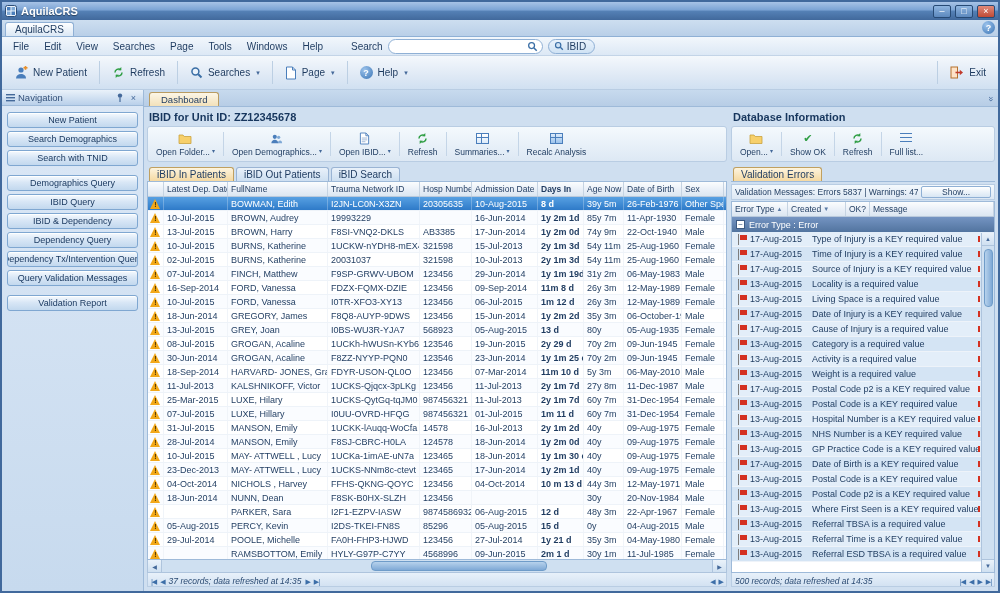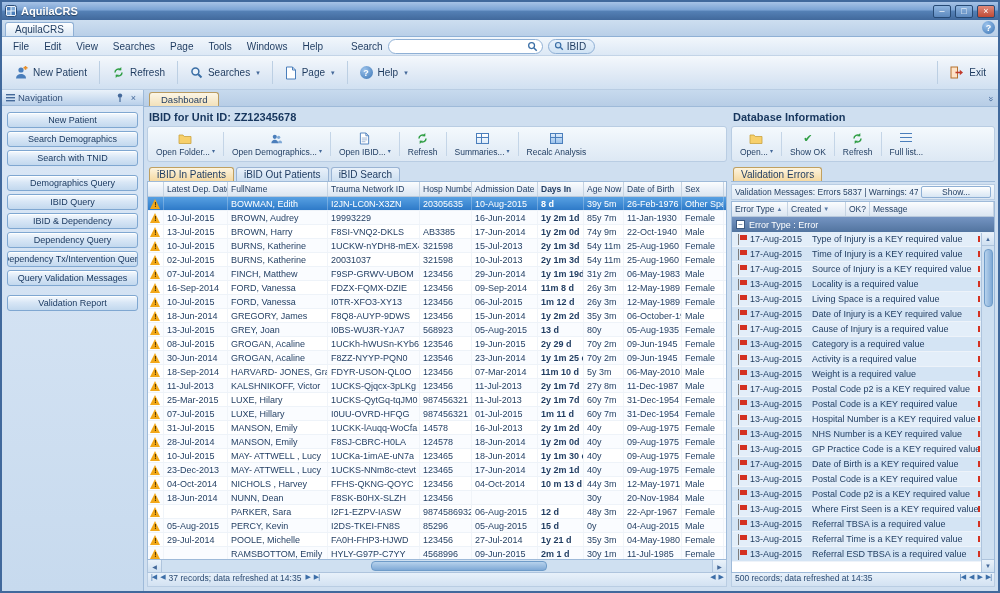--- a/index.html
+++ b/index.html
@@ -83,21 +83,21 @@
 .grid-ic{width:13px;height:11px;border:1px solid #4a7ebb;background:linear-gradient(#fff,#dcebfa);position:relative;}
 .grid-ic::before{content:"";position:absolute;left:0;right:0;top:3px;height:1px;background:#4a7ebb;}
 .grid-ic::after{content:"";position:absolute;top:0;bottom:0;left:4px;width:1px;background:#4a7ebb;}
 .list-ic{width:12px;height:11px;background:repeating-linear-gradient(#4a7ebb 0 1.5px,transparent 1.5px 4px);}
 
 .hscroll{height:13px;background:#cfe0f1;border:1px solid #aec4dd;border-top:none;display:flex;align-items:center;flex-shrink:0;}
 .hs-arrow{width:14px;height:100%;display:flex;align-items:center;justify-content:center;font-size:6px;color:#44699a;background:linear-gradient(#eaf2fa,#cfe0f1);border-right:1px solid #aec4dd;flex-shrink:0;}
 .hs-arrow.r{border-right:none;border-left:1px solid #aec4dd;}
 .hs-track{flex:1;height:100%;position:relative;}
 .hs-thumb{position:absolute;left:38%;width:32%;top:1px;bottom:1px;border-radius:4px;background:linear-gradient(#b7d2ec,#7fa9d6);border:1px solid #6f9cc9;}
-.statusbar{height:14px;background:linear-gradient(#e8f1fa,#d3e2f2);border:1px solid #b9cde3;border-top:none;display:flex;align-items:flex-start;font-size:8.5px;color:#2a4a72;padding:0 3px;gap:4px;flex-shrink:0;}
+.statusbar{height:14px;background:linear-gradient(#e8f1fa,#d3e2f2);border:1px solid #b9cde3;border-top:none;display:flex;align-items:flex-end;font-size:8.5px;color:#2a4a72;padding:0 3px;gap:4px;flex-shrink:0;font-style:italic;}
 .pg{font-size:7px;color:#3c6ea8;letter-spacing:-1px;}
 .sb-spacer{flex:1;}
 
 .vsummary{height:16px;display:flex;align-items:center;gap:3px;font-size:8.5px;background:linear-gradient(#f4f9fd,#dde8f4);border:1px solid #b9cde3;padding:0 3px;margin-top:2px;white-space:nowrap;overflow:hidden;flex-shrink:0;}
 .vsummary .sumtxt{overflow:hidden;white-space:nowrap;}
 .show-btn{margin-left:auto;flex-shrink:0;border:1px solid #8fb0d5;border-radius:2px;background:linear-gradient(#fff,#d8e6f4);padding:0 20px;font-size:8.5px;}
 .vgrid{flex:1;display:flex;flex-direction:column;border:1px solid #9ebad9;background:#fff;min-height:0;overflow:hidden;position:relative;margin-top:1px;}
 .vhead{display:flex;height:15px;background:linear-gradient(#fbfdfe,#e7eef7 60%,#dbe6f1);border-bottom:1px solid #b9c9dc;font-size:8.5px;flex-shrink:0;}
 .vhead .c{border-right:1px solid #c5d3e2;display:flex;align-items:center;gap:2px;padding:0 3px;overflow:hidden;white-space:nowrap;flex-shrink:0;}
 .vw1{width:56px;}.vw2{width:58px;}.vw3{width:24px;}.vw4{flex:1;}
@@ -439,21 +439,21 @@
                   <span class="c w-ic">
                     <span class="warn"></span>
                   </span>
                   <span class="c w-dep">10-Jul-2015</span>
                   <span class="c w-name">BROWN, Audrey</span>
                   <span class="c w-tnid">19993229</span>
                   <span class="c w-hosp"></span>
                   <span class="c w-adm">16-Jun-2014</span>
                   <span class="c w-days">1y 2m 1d</span>
                   <span class="c w-age">85y 7m</span>
-                  <span class="c w-dob">11-Jan-1930</span>
+                  <span class="c w-dob">11-Apr-1930</span>
                   <span class="c w-sex">Female</span>
                 </div>
 
                 <div class="prow even">
                   <span class="c w-ic">
                     <span class="warn"></span>
                   </span>
                   <span class="c w-dep">13-Jul-2015</span>
                   <span class="c w-name">BROWN, Harry</span>
                   <span class="c w-tnid">F8SI-VNQ2-DKLS</span>

